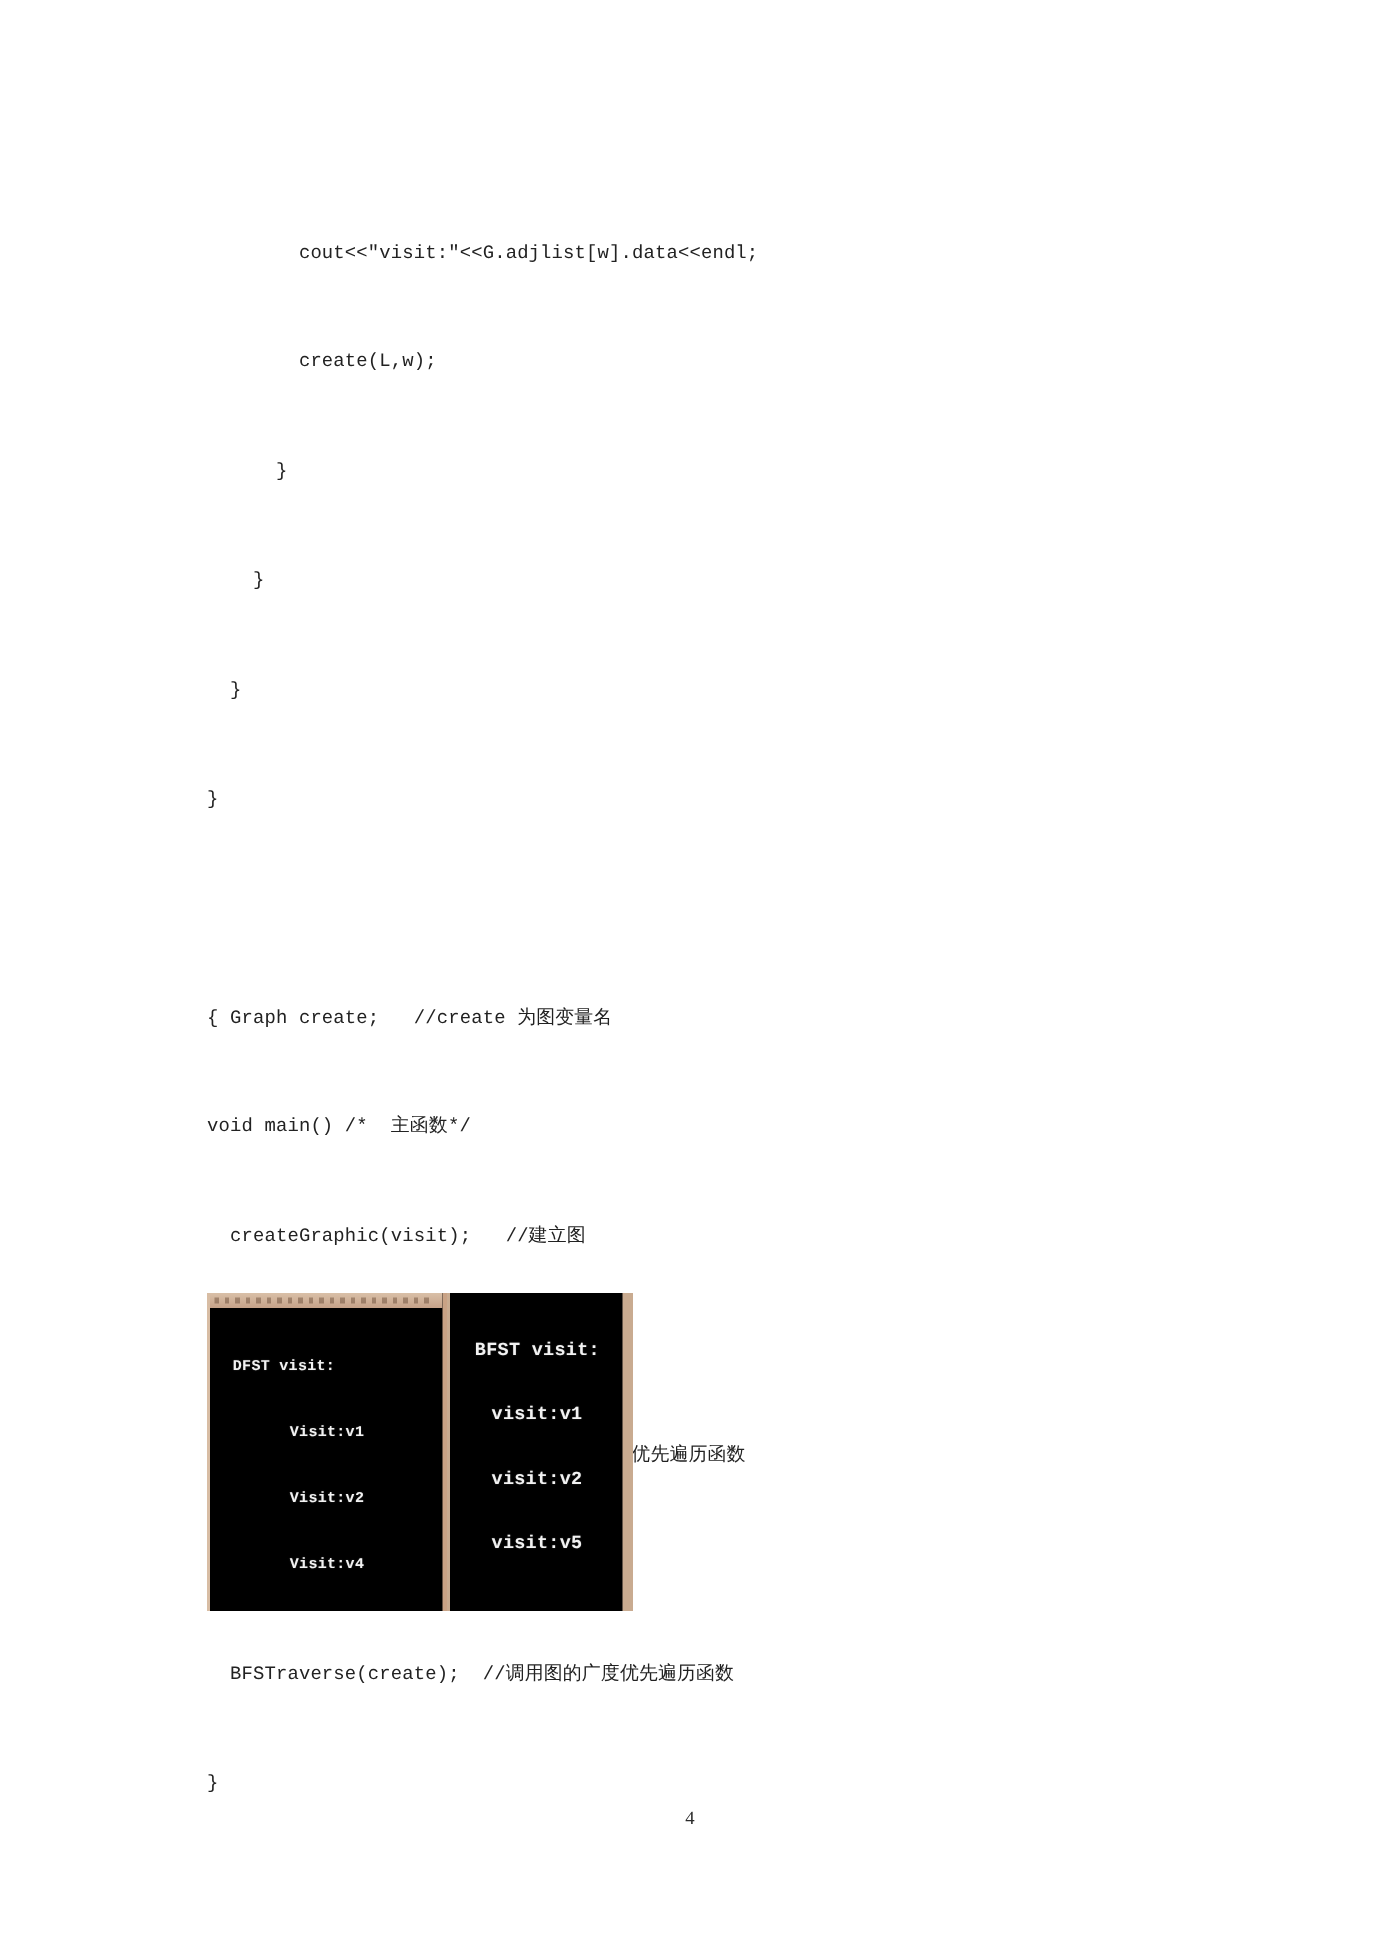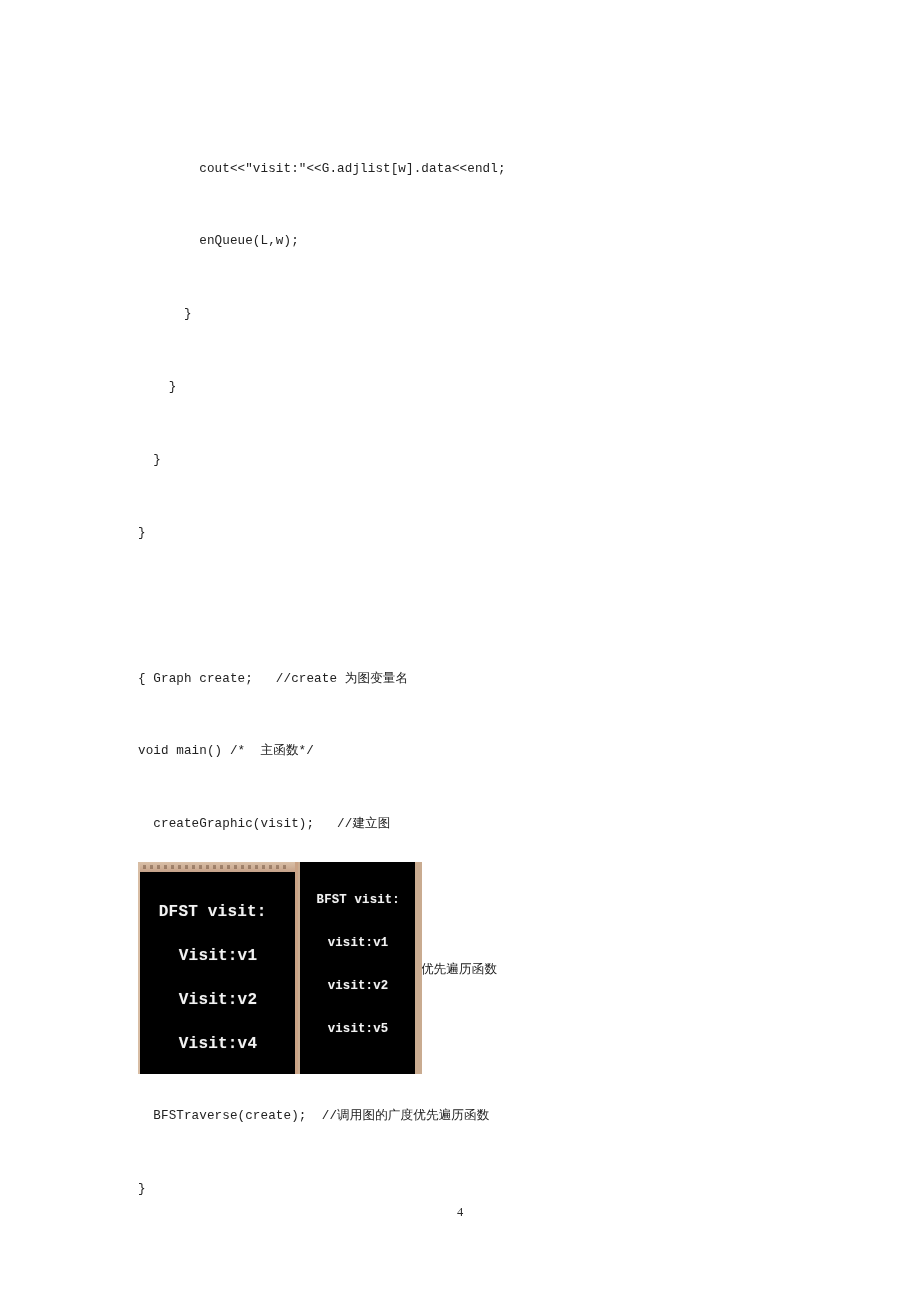--- a/index.html
+++ b/index.html
@@ -84,21 +84,21 @@
     content: "";
     position: absolute;
     left: 3px; top: 3px; right: 6px; height: 4px;
     background: repeating-linear-gradient(90deg,
        rgba(90,60,40,0.42) 0px, rgba(90,60,40,0.42) 3px,
        rgba(255,255,255,0) 3px, rgba(255,255,255,0) 7px);
   }
   .console-screen {
     padding: 4px 0 4px 1px;
     color: #f2f2f2;
-    font-size: 16px;
+    font-size: 10px;
     font-weight: bold;
     line-height: 14.6px;
     letter-spacing: 0.2px;
     white-space: pre;
     text-shadow: 0 0 1px rgba(255,255,255,0.25);
   }
   .console-right .console-screen {
     font-size: 12.3px;
     line-height: 14.4px;
     padding-top: 2px;
@@ -126,21 +126,21 @@
 </style>
 </head>
 <body>
 
 <div class="page">
 
   <div class="content">
 
     <div class="block">
       <div class="line">        cout&lt;&lt;"visit:"&lt;&lt;G.adjlist[w].data&lt;&lt;endl;</div>
-      <div class="line">        enQueue(L,w);</div>
+      <div class="line">        create(L,w);</div>
       <div class="line">      }</div>
       <div class="line">    }</div>
       <div class="line">  }</div>
       <div class="line">}</div>
     </div>
 
     <div class="spacer-md"></div>
 
     <div class="block cjk">
       <div class="line">{ Graph create;   //create 为图变量名</div>

